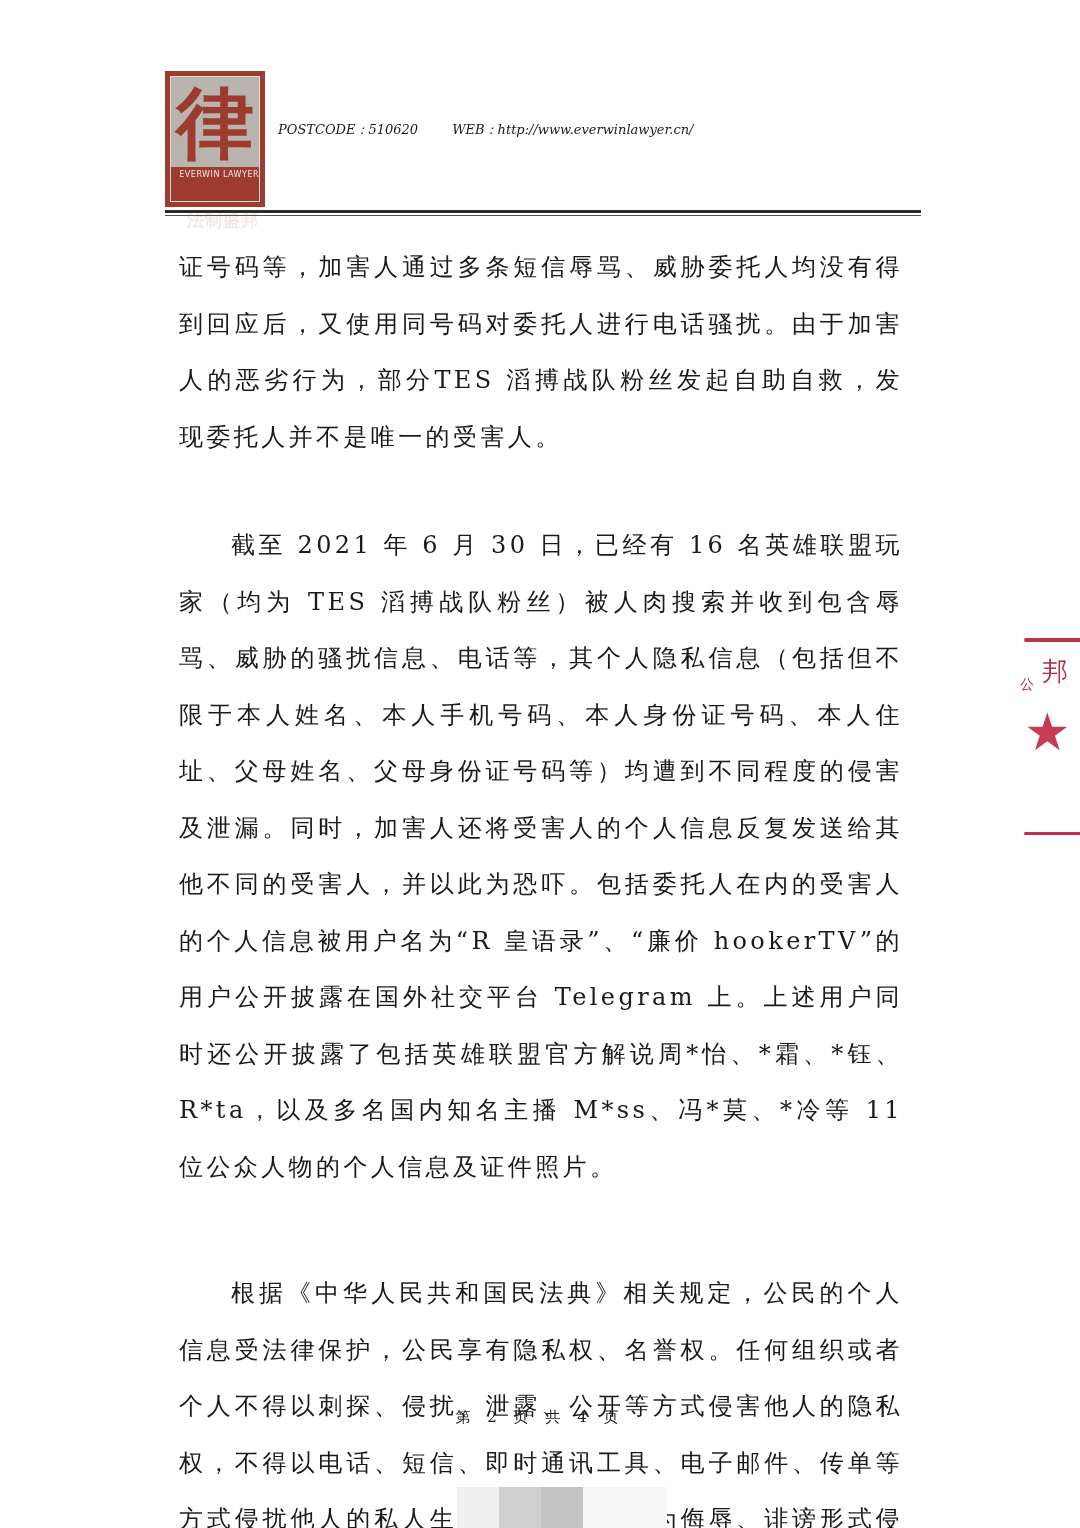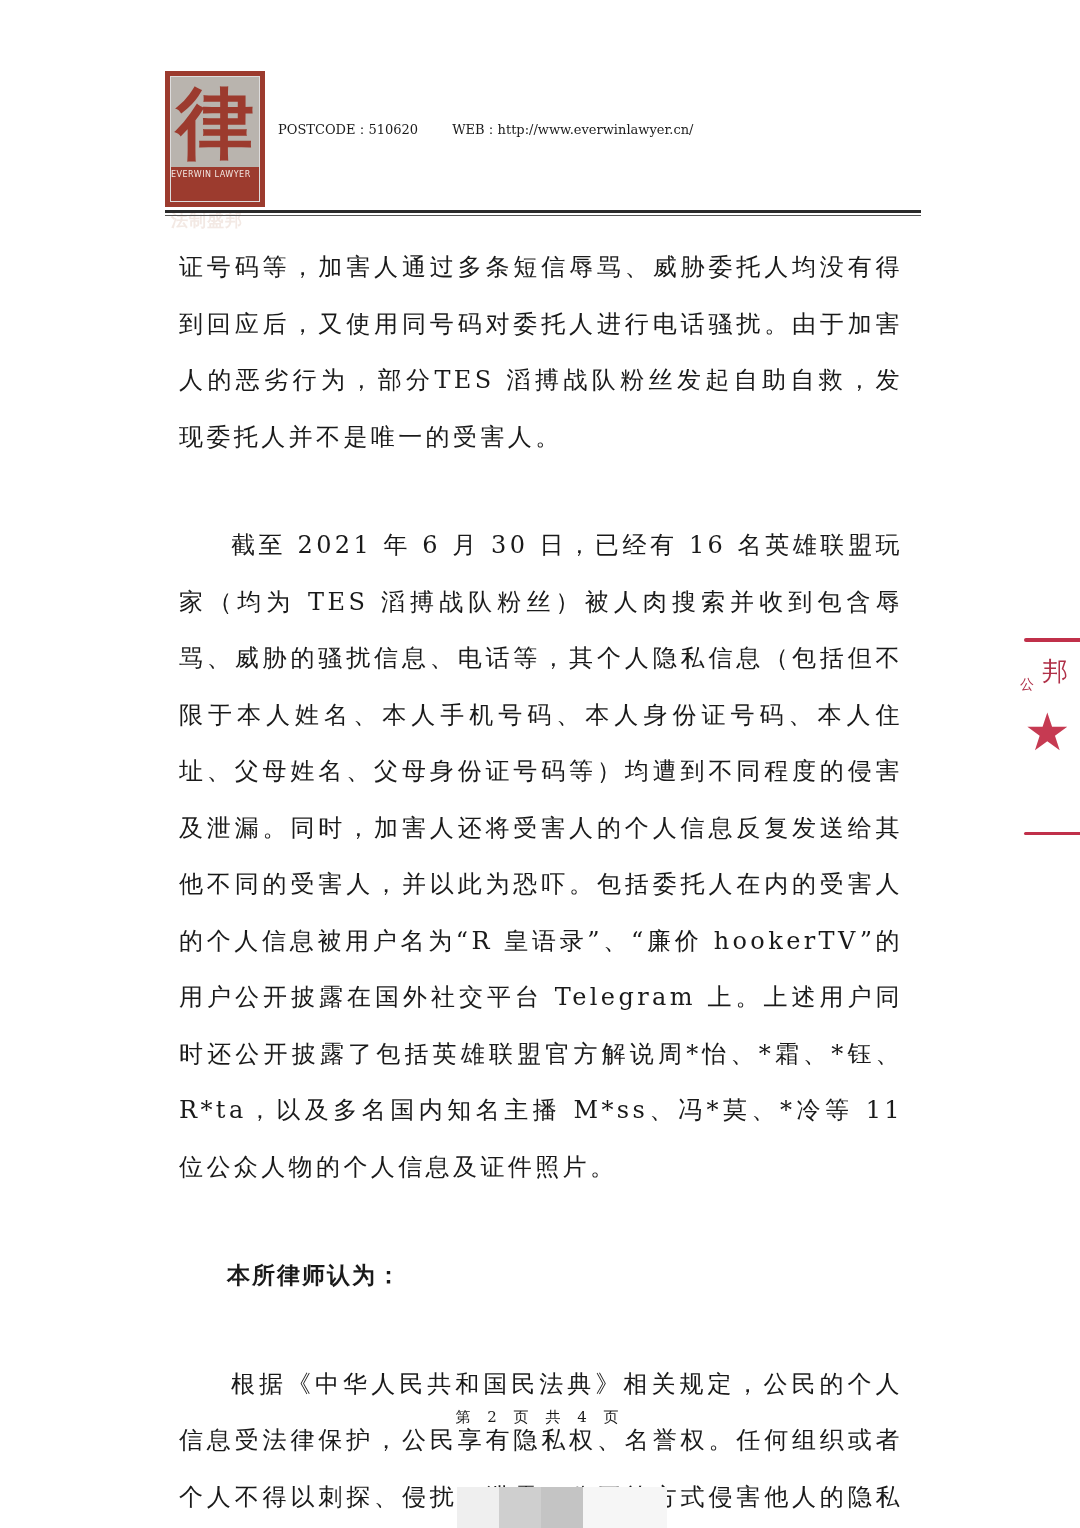--- a/index.html
+++ b/index.html
@@ -15,28 +15,28 @@
     width: 100%; height: 100%; background: #b9b4ae; position: relative; box-sizing: border-box;
     border: 1px solid #ddd;
   }
   .logo-glyph {
     position: absolute; left: 0; right: 0; top: 0; height: 92px; text-align: center;
     color: #9c3b2e; font-size: 78px; line-height: 92px; font-weight: bold;
     font-family: "DejaVu Sans", sans-serif;
   }
   .logo-band {
     position: absolute; left: 0; right: 0; bottom: 0; height: 34px; background: #9c3b2e;
-    color: #f3e9e4; text-align: left;
+    color: #f3e9e4; text-align: right;
   }
   .logo-en { font-family: "DejaVu Sans", sans-serif; font-size: 8px; letter-spacing: 0.5px; line-height: 11px; padding-top: 2px; }
   .logo-cn { font-family: "DejaVu Sans", sans-serif; font-size: 17px; line-height: 20px; font-weight: bold; letter-spacing: 1px; margin-top: 30px; }
 
   .firm { position: absolute; left: 278px; top: 120px; font-size: 13px; line-height: 19px; }
   .firm-name { font-weight: bold; font-size: 15px; letter-spacing: 1px; }
-  .firm-row span { display: inline-block; }
+  .firm-row span { display: inline-block; font-style: italic; }
   .firm-row .col1 { width: 170px; }
 
   .rule-thick { position: absolute; left: 165px; top: 210px; width: 756px; height: 3px; background: #2a2a2a; }
   .rule-thin { position: absolute; left: 165px; top: 215px; width: 756px; height: 1px; background: #555; }
 
   .body-text {
     position: absolute; left: 162px; top: 222px; width: 758px;
     font-size: 24px; line-height: 56.5px; letter-spacing: 3.4px; text-align: justify;
   }
   .body-text p { margin: 17px; }
@@ -75,21 +75,20 @@
 </div>
 
 <div class="rule-thick"></div>
 <div class="rule-thin"></div>
 
 <div class="body-text">
   <p>证号码等，加害人通过多条短信辱骂、威胁委托人均没有得到回应后，又使用同号码对委托人进行电话骚扰。由于加害人的恶劣行为，部分TES 滔搏战队粉丝发起自助自救，发现委托人并不是唯一的受害人。</p>
   <div class="gap"></div>
   <p class="indent">截至 2021 年 6 月 30 日，已经有 16 名英雄联盟玩家（均为 TES 滔搏战队粉丝）被人肉搜索并收到包含辱骂、威胁的骚扰信息、电话等，其个人隐私信息（包括但不限于本人姓名、本人手机号码、本人身份证号码、本人住址、父母姓名、父母身份证号码等）均遭到不同程度的侵害及泄漏。同时，加害人还将受害人的个人信息反复发送给其他不同的受害人，并以此为恐吓。包括委托人在内的受害人的个人信息被用户名为“R 皇语录”、“廉价 hookerTV”的用户公开披露在国外社交平台 Telegram 上。上述用户同时还公开披露了包括英雄联盟官方解说周*怡、*霜、*钰、R*ta，以及多名国内知名主播 M*ss、冯*莫、*冷等 11 位公众人物的个人信息及证件照片。</p>
   <div class="gap"></div>
-  <p class="heading">本所律师认为：</p>
   <div class="gap"></div>
   <p class="indent">根据《中华人民共和国民法典》相关规定，公民的个人信息受法律保护，公民享有隐私权、名誉权。任何组织或者个人不得以刺探、侵扰、泄露、公开等方式侵害他人的隐私权，不得以电话、短信、即时通讯工具、电子邮件、传单等方式侵扰他人的私人生活安宁，不得以为侮辱、诽谤形式侵害他人名誉权。加害人非经委托人同意，拍摄委托人观赛视频并使用侮辱性词汇作为视频标题传至社交媒体，严重</p>
 </div>
 
 <div class="footer">第 2 页 共 4 页</div>
 
 <div class="stamp">
   <div class="bar" style="top:2px"></div>
   <div class="char">邦</div>
   <div class="small">公</div>

